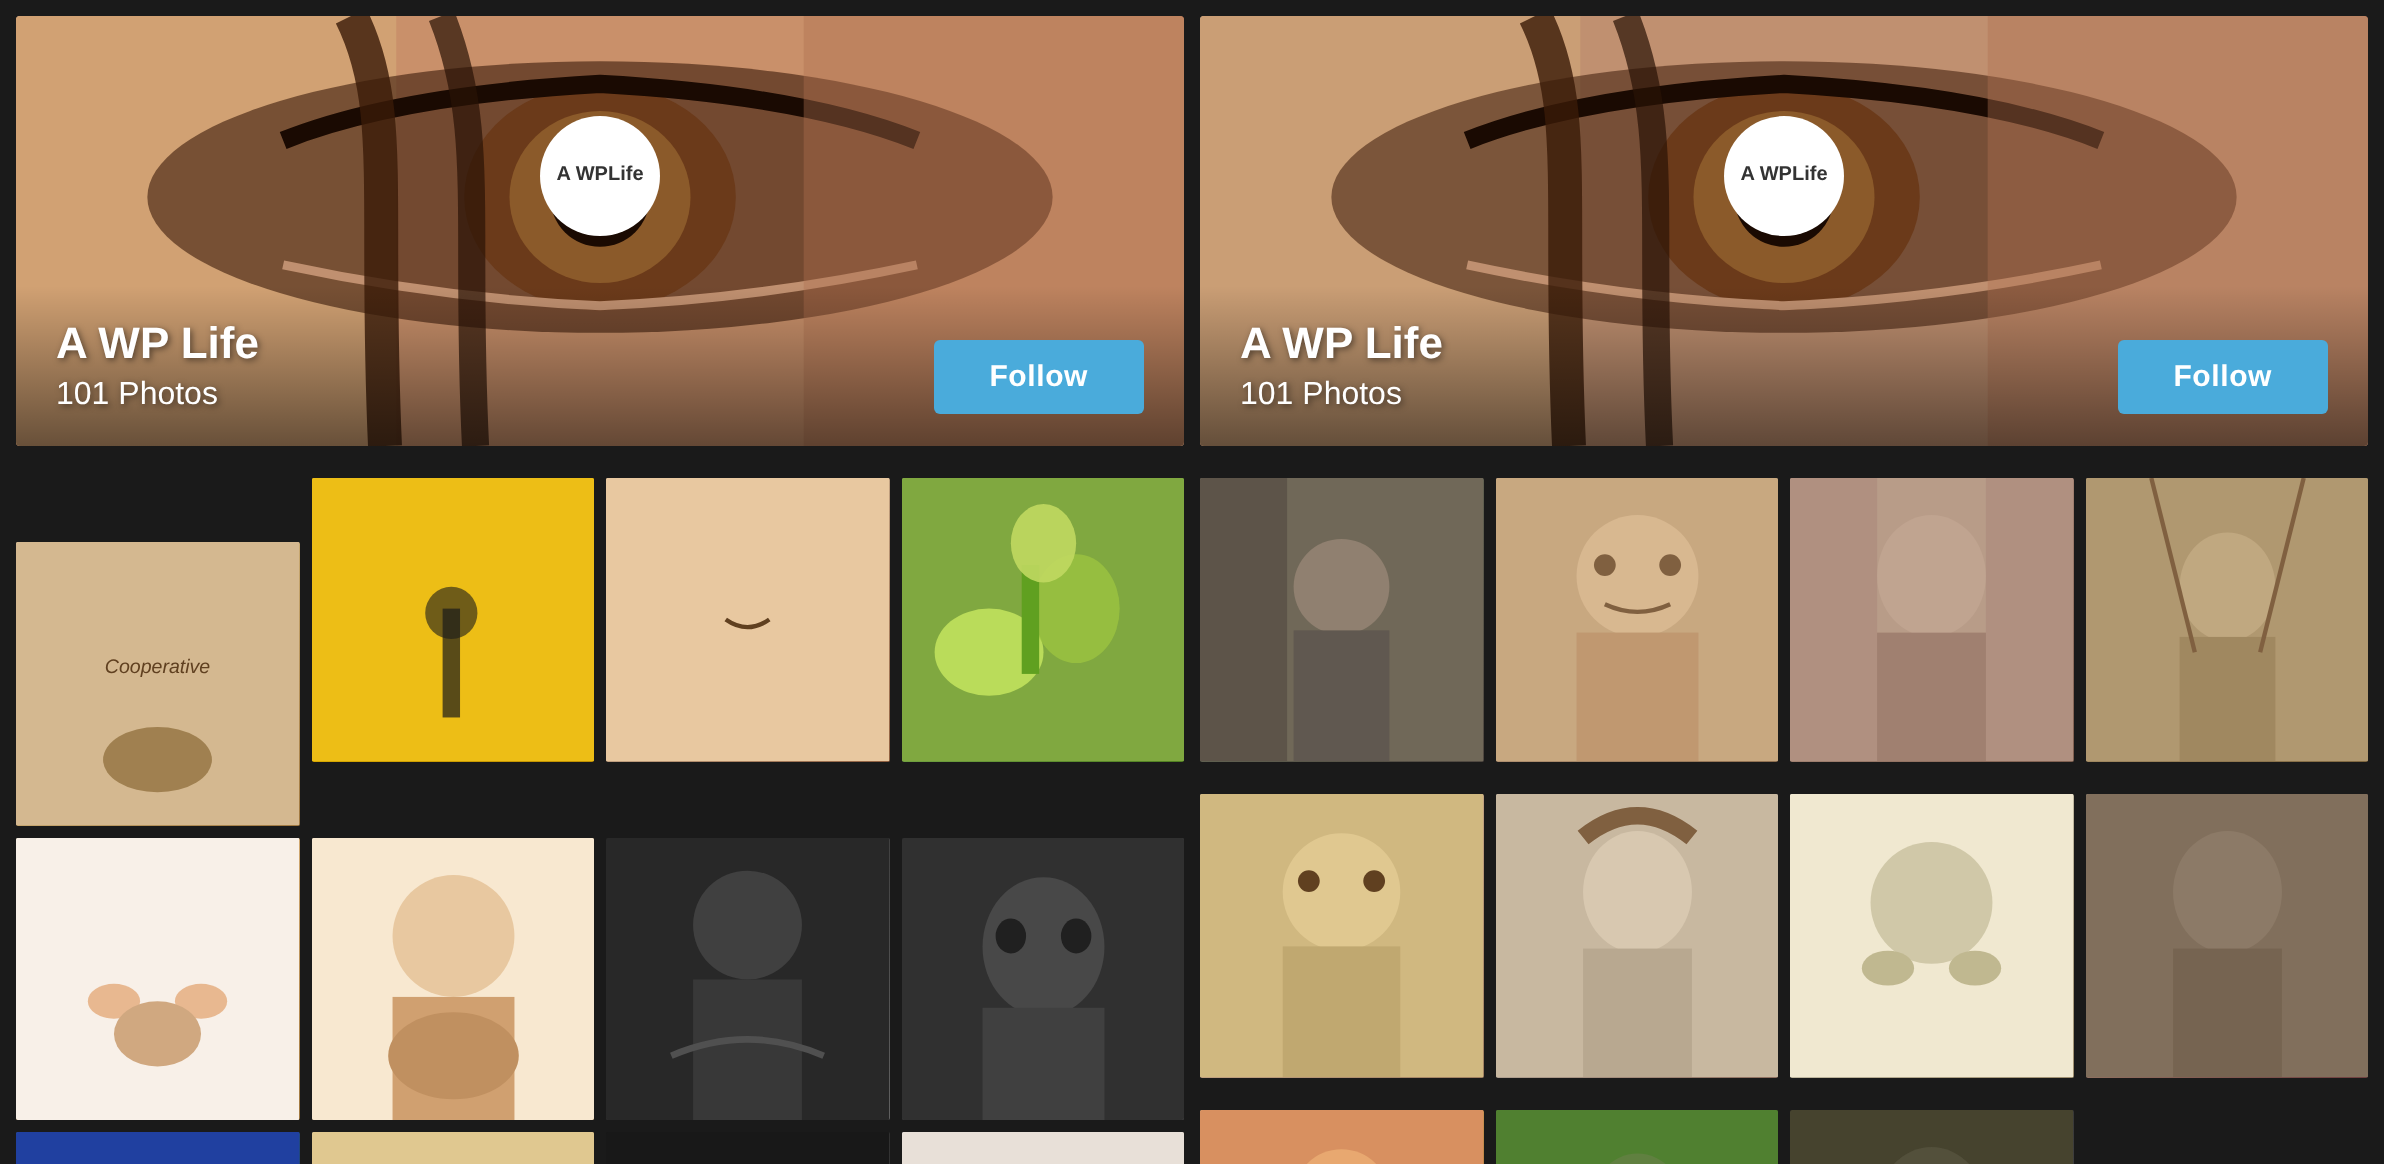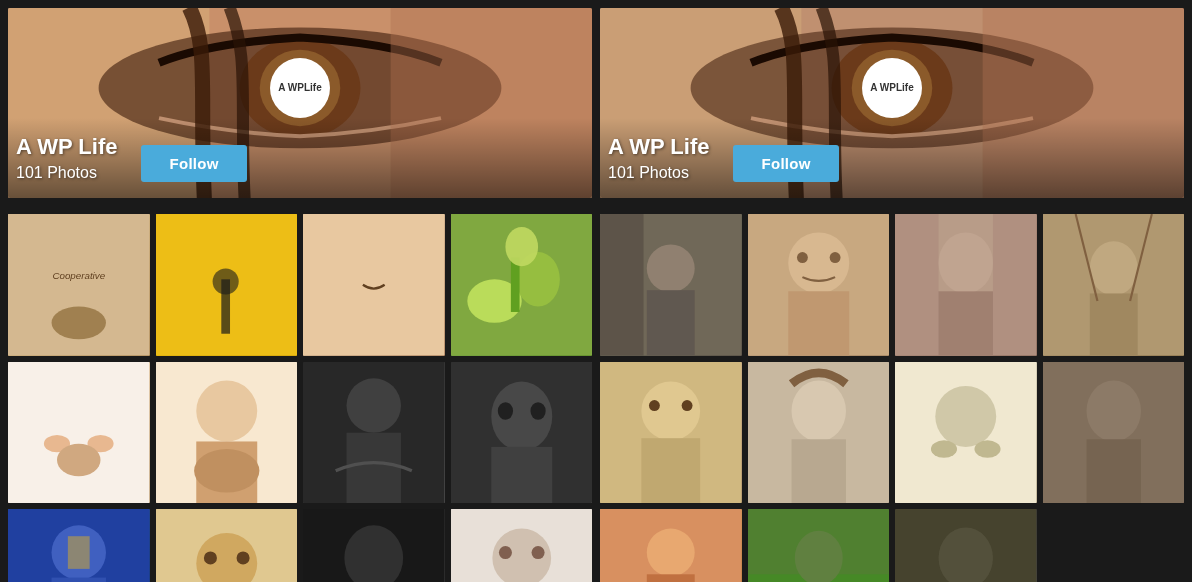--- a/index.html
+++ b/index.html
@@ -20,21 +20,21 @@
     
     .banners-row {
       display: flex;
       gap: 8px;
       padding: 8px;
       background: #1a1a1a;
     }
 
     .banner {
       flex: 1;
-      height: 190px;
+      height: 215px;
       position: relative;
       overflow: hidden;
       border-radius: 2px;
     }
 
     .banner-bg {
       width: 100%;
       height: 100%;
       background: linear-gradient(to right, #c9a882 0%, #8b6650 20%, #5a3830 40%, #c4856a 60%, #a06040 80%, #7a4535 100%);
       position: relative;
@@ -46,25 +46,25 @@
     }
     .banner-2 .banner-bg {
       background: linear-gradient(135deg, #c8b090 0%, #b89070 15%, #8a5a3a 30%, #502818 45%, #351508 55%, #803828 70%, #b86a50 85%, #d8a888 100%);
     }
 
     .banner-overlay {
       position: absolute;
       bottom: 0;
       left: 0;
       right: 0;
-      padding: 16px 8px;
+      padding: 16px 20px;
       background: linear-gradient(to top, rgba(0,0,0,0.5) 0%, transparent 100%);
       display: flex;
       align-items: flex-end;
-      justify-content: flex-start;
+      justify-content: space-between;
     }
 
     .banner-text-group {
       display: flex;
       flex-direction: column;
       gap: 4px;
     }
 
     .banner-title {
       color: white;
@@ -127,21 +127,21 @@
       gap: 6px;
     }
 
     .photo-item {
       aspect-ratio: 1;
       overflow: hidden;
       border-radius: 1px;
     }
 
     
-    .p1  { background: linear-gradient(135deg, #e8d5b0 0%, #c8a870 50%, #a07840 100%); }
+    .p1  { background: linear-gradient(135deg, #e8d5b0 0%, #c8a870 50%, #a07840 100%); margin-top: 32px; }
     .p2  { background: linear-gradient(135deg, #f0c020 0%, #d8a800 50%, #c09000 100%); }
     .p3  { background: linear-gradient(135deg, #e8c8a0 0%, #c0a080 50%, #906040 100%); }
     .p4  { background: linear-gradient(135deg, #90b860 0%, #70a040 50%, #508020 100%); }
     .p5  { background: linear-gradient(135deg, #f0e0c0 0%, #d0a870 50%, #a07840 100%); }
     .p6  { background: linear-gradient(135deg, #f8e8d0 0%, #e8c8a0 50%, #c8a060 100%); }
     .p7  { background: linear-gradient(135deg, #202020 0%, #404040 50%, #606060 100%); }
     .p8  { background: linear-gradient(135deg, #282828 0%, #484848 50%, #686868 100%); }
     .p9  { background: linear-gradient(135deg, #3060a0 0%, #204880 50%, #103060 100%); }
     .p10 { background: linear-gradient(135deg, #e0c8a0 0%, #c0a060 50%, #908040 100%); }
     .p11 { background: linear-gradient(135deg, #181818 0%, #303030 50%, #505050 100%); }

